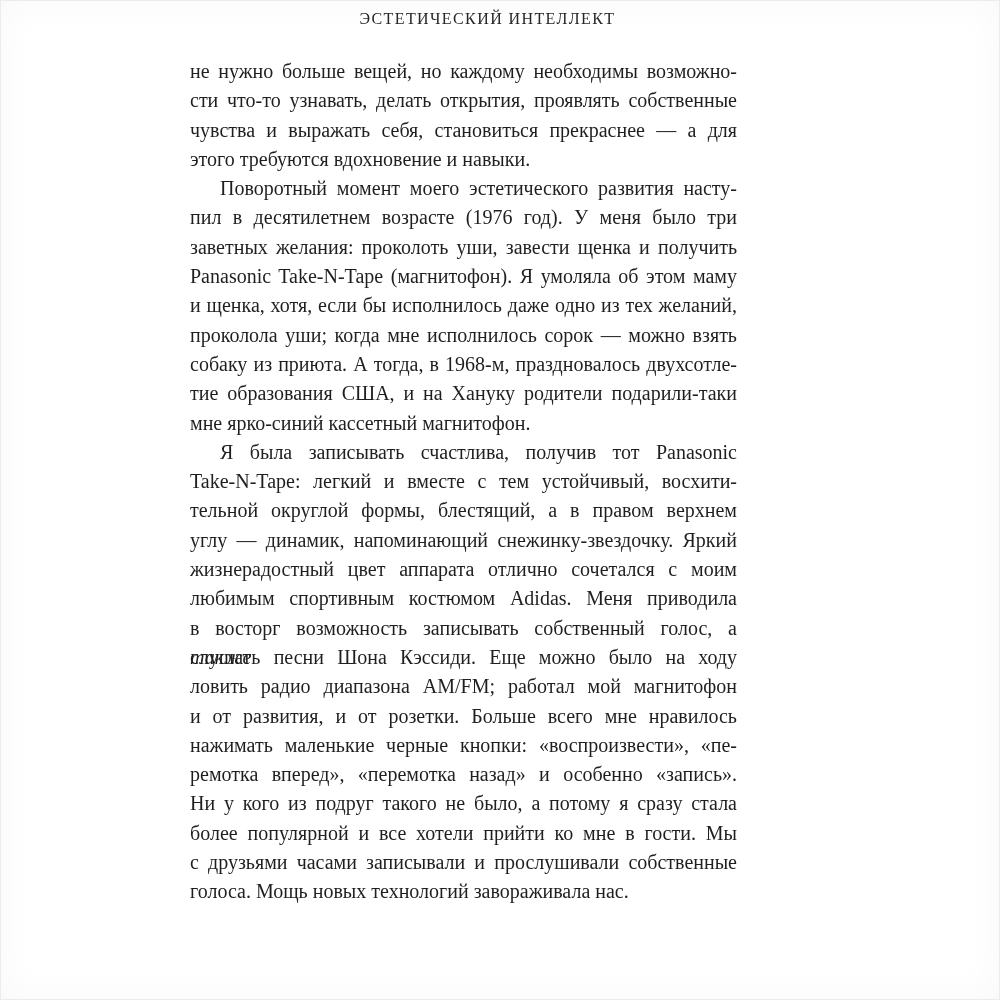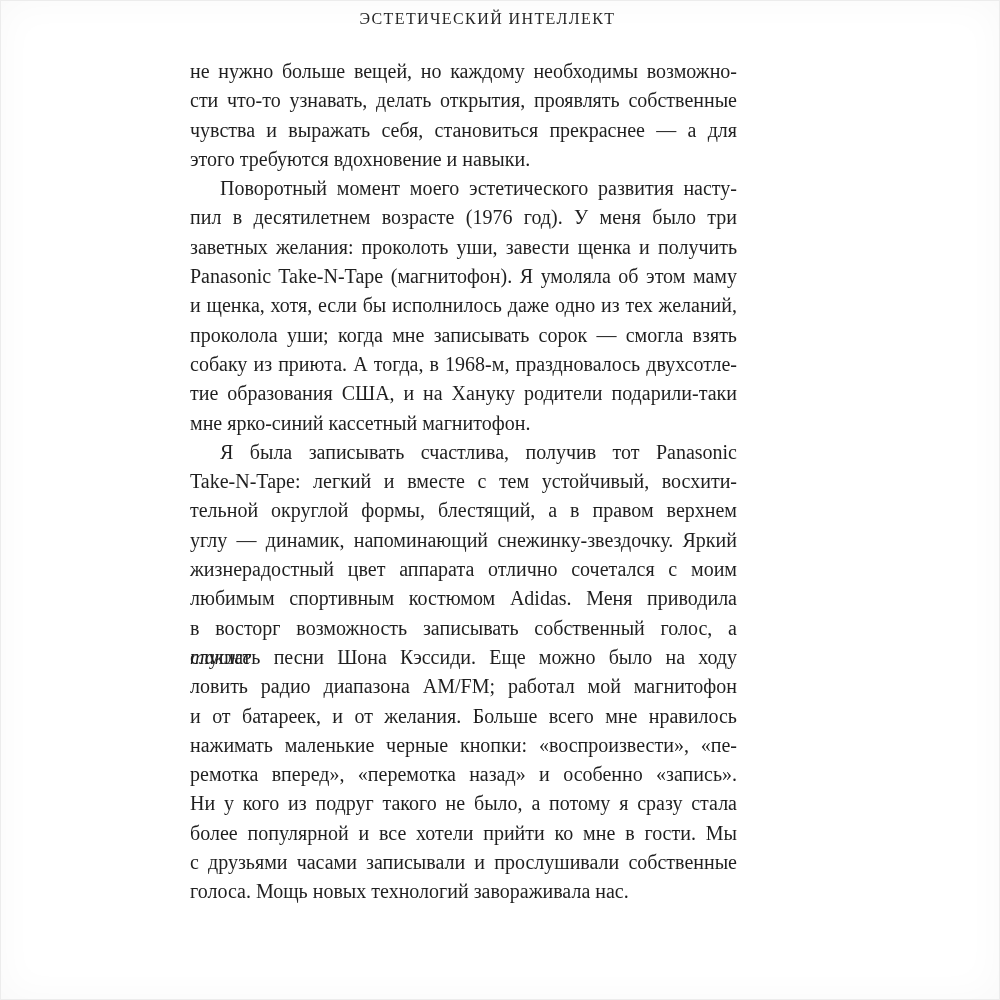--- a/index.html
+++ b/index.html
@@ -77,36 +77,36 @@
         <div class="line">сти что-то узнавать, делать открытия, проявлять собственные</div>
         <div class="line">чувства и выражать себя, становиться прекраснее — а для</div>
         <div class="line last">этого требуются вдохновение и навыки.</div>
       </div>
       <div class="paragraph">
         <div class="line indent">Поворотный момент моего эстетического развития насту-</div>
         <div class="line">пил в десятилетнем возрасте (1976 год). У меня было три</div>
         <div class="line">заветных желания: проколоть уши, завести щенка и получить</div>
         <div class="line">Panasonic Take-N-Tape (магнитофон). Я умоляла об этом маму</div>
         <div class="line">и щенка, хотя, если бы исполнилось даже одно из тех желаний,</div>
-        <div class="line">проколола уши; когда мне записывать сорок — смогла взять</div>
+        <div class="line">проколола уши; когда мне исполнилось сорок — можно взять</div>
         <div class="line">собаку из приюта. А тогда, в 1968-м, праздновалось двухсотле-</div>
         <div class="line">тие образования США, и на Хануку родители подарили-таки</div>
         <div class="line last">мне ярко-синий кассетный магнитофон.</div>
       </div>
       <div class="paragraph">
         <div class="line indent">Я была записывать счастлива, получив тот Panasonic</div>
         <div class="line">Take-N-Tape: легкий и вместе с тем устойчивый, восхити-</div>
         <div class="line">тельной округлой формы, блестящий, а в правом верхнем</div>
         <div class="line">углу — динамик, напоминающий снежинку-звездочку. Яркий</div>
         <div class="line">жизнерадостный цвет аппарата отлично сочетался с моим</div>
         <div class="line">любимым спортивным костюмом Adidas. Меня приводила</div>
         <div class="line">в восторг возможность записывать собственный голос, а <em>также</em></div>
         <div class="line">слушать песни Шона Кэссиди. Еще можно было на ходу</div>
         <div class="line">ловить радио диапазона AM/FM; работал мой магнитофон</div>
-        <div class="line">и от батареек, и от желания. Больше всего мне нравилось</div>
+        <div class="line">и от развития, и от розетки. Больше всего мне нравилось</div>
         <div class="line">нажимать маленькие черные кнопки: «воспроизвести», «пе-</div>
         <div class="line">ремотка вперед», «перемотка назад» и особенно «запись».</div>
         <div class="line">Ни у кого из подруг такого не было, а потому я сразу стала</div>
         <div class="line">более популярной и все хотели прийти ко мне в гости. Мы</div>
         <div class="line">с друзьями часами записывали и прослушивали собственные</div>
         <div class="line last">голоса. Мощь новых технологий завораживала нас.</div>
       </div>
     </div>
 
   <div class="page-number">14</div>

